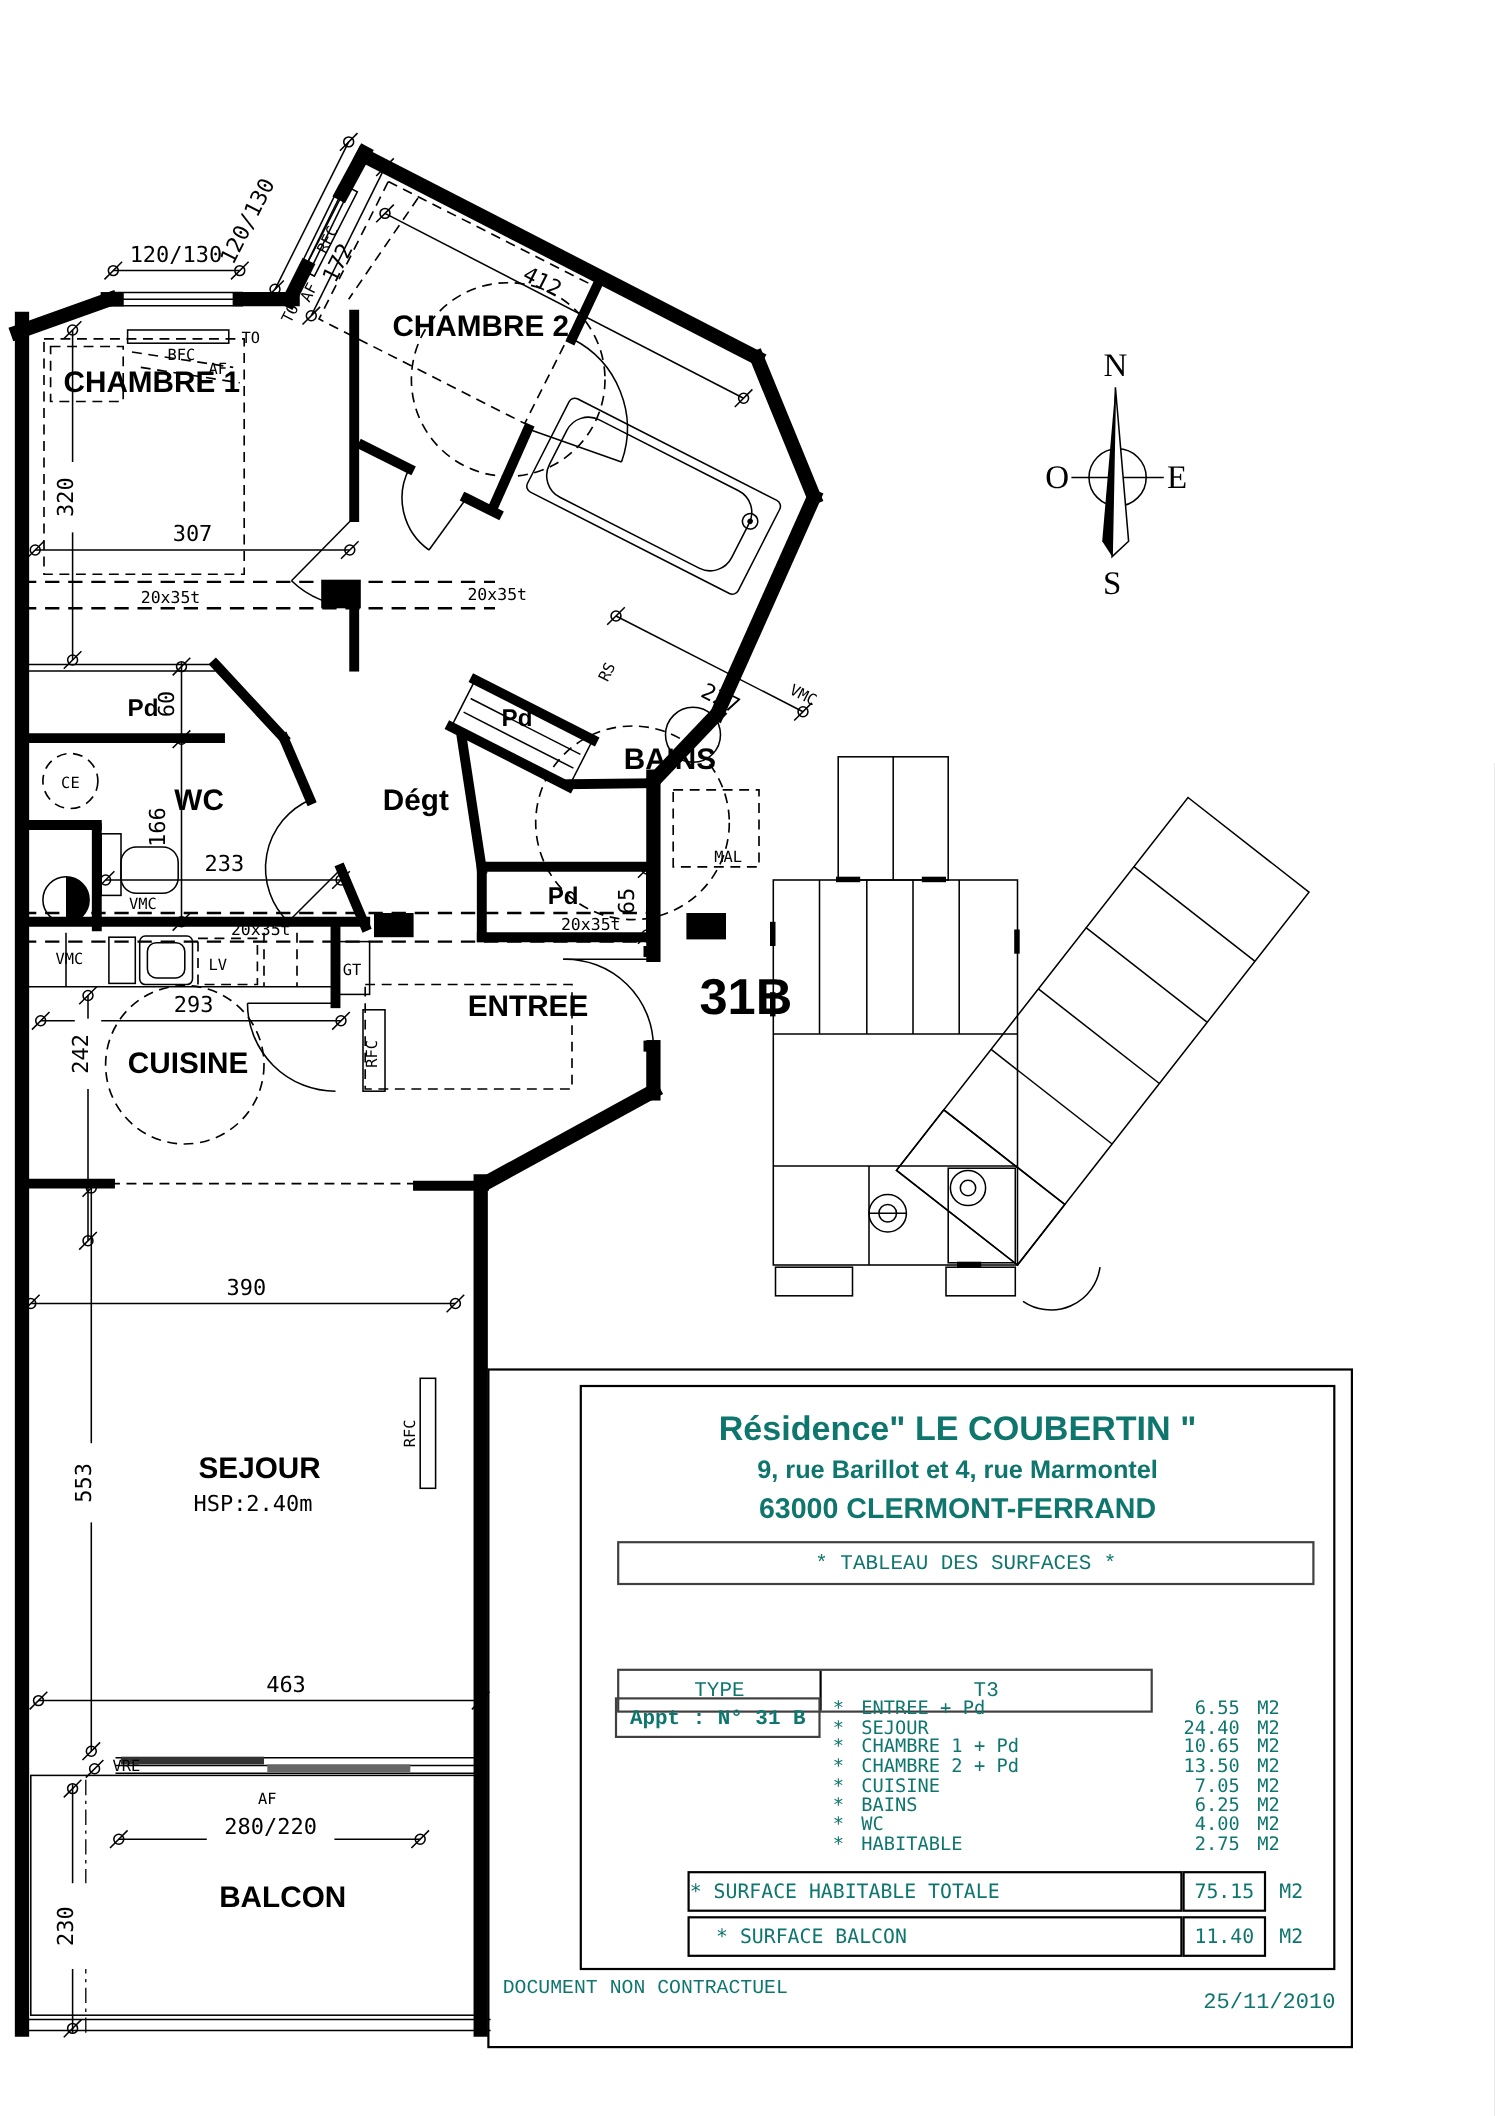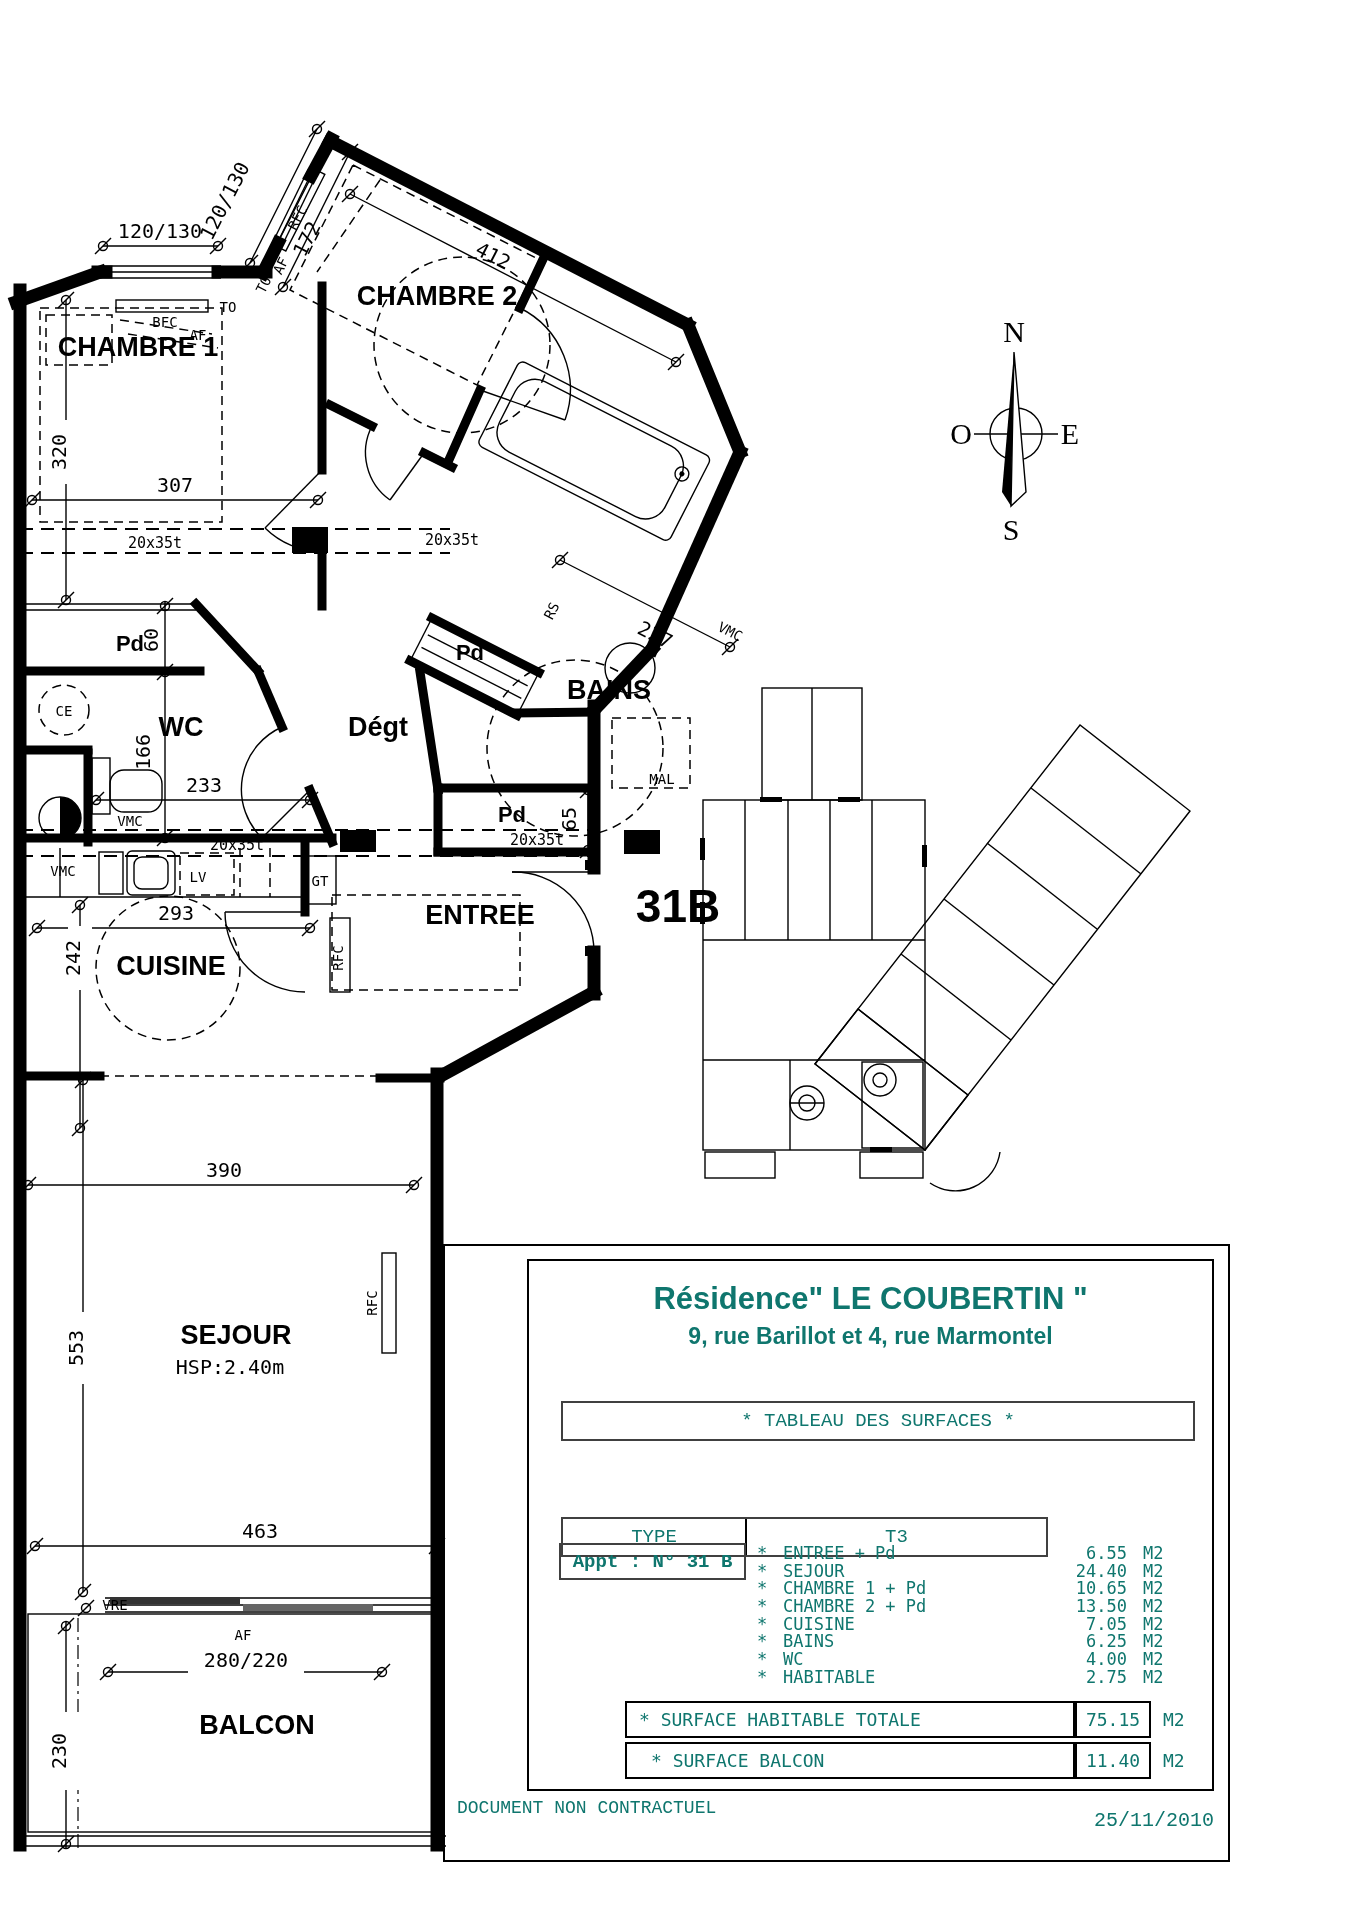--- a/index.html
+++ b/index.html
@@ -36,21 +36,21 @@
   .cell-r{flex:1;text-align:center;}
   .b-appt{left:30px;top:282px;width:187px;height:37px;justify-content:center;font:bold 19px "Liberation Mono",monospace;}
   .roomlist{position:absolute;left:228px;top:284px;width:428px;font:17px "DejaVu Sans Mono",monospace;}
   .rrow{display:flex;height:17.7px;line-height:17.7px;}
   .rstar{width:26px;}
   .rlab{flex:1;white-space:pre;}
   .rval{width:62px;text-align:right;}
   .runit{width:42px;padding-left:16px;}
   .totbox{position:absolute;border:2px solid #000;box-sizing:border-box;font:18px "DejaVu Sans Mono",monospace;
           display:flex;align-items:center;}
-  .tot-l1{left:96px;top:440px;width:450px;height:37px;padding-left:12px;}
+  .tot-l1{left:96px;top:440px;width:450px;height:37px;}
   .tot-v1{left:546px;top:440px;width:76px;height:37px;justify-content:center;}
   .tot-l2{left:96px;top:481px;width:450px;height:37px;padding-left:24px;}
   .tot-v2{left:546px;top:481px;width:76px;height:37px;justify-content:center;}
   .tot-u1{position:absolute;left:634px;top:448px;font:18px "DejaVu Sans Mono",monospace;}
   .tot-u2{position:absolute;left:634px;top:489px;font:18px "DejaVu Sans Mono",monospace;}
   .notice{position:absolute;left:12px;bottom:42px;font:18px "Liberation Mono",monospace;}
   .date{position:absolute;right:14px;bottom:28px;font:20px "Liberation Mono",monospace;}
 </style>
 </head>
 <body>
@@ -401,20 +401,21 @@
     <rect x="760" y="797" width="22" height="5" fill="#000"></rect>
     <rect x="838" y="797" width="22" height="5" fill="#000"></rect>
     <rect x="870" y="1147" width="22" height="5" fill="#000"></rect>
   </g>
 </svg>
 
 <div class="tblock">
   <div class="tinner">
     <div class="t-res">Résidence" LE COUBERTIN "</div>
     <div class="t-addr">9, rue Barillot et 4, rue Marmontel</div>
+    <div class="t-city">63000 CLERMONT-FERRAND</div>
 
     <div class="boxrow b-surf">
       <span>* TABLEAU DES SURFACES *</span>
     </div>
 
 
     <div class="boxrow b-type">
       <span class="cell-l">TYPE</span>
       <span class="cell-r">T3</span>
     </div>

